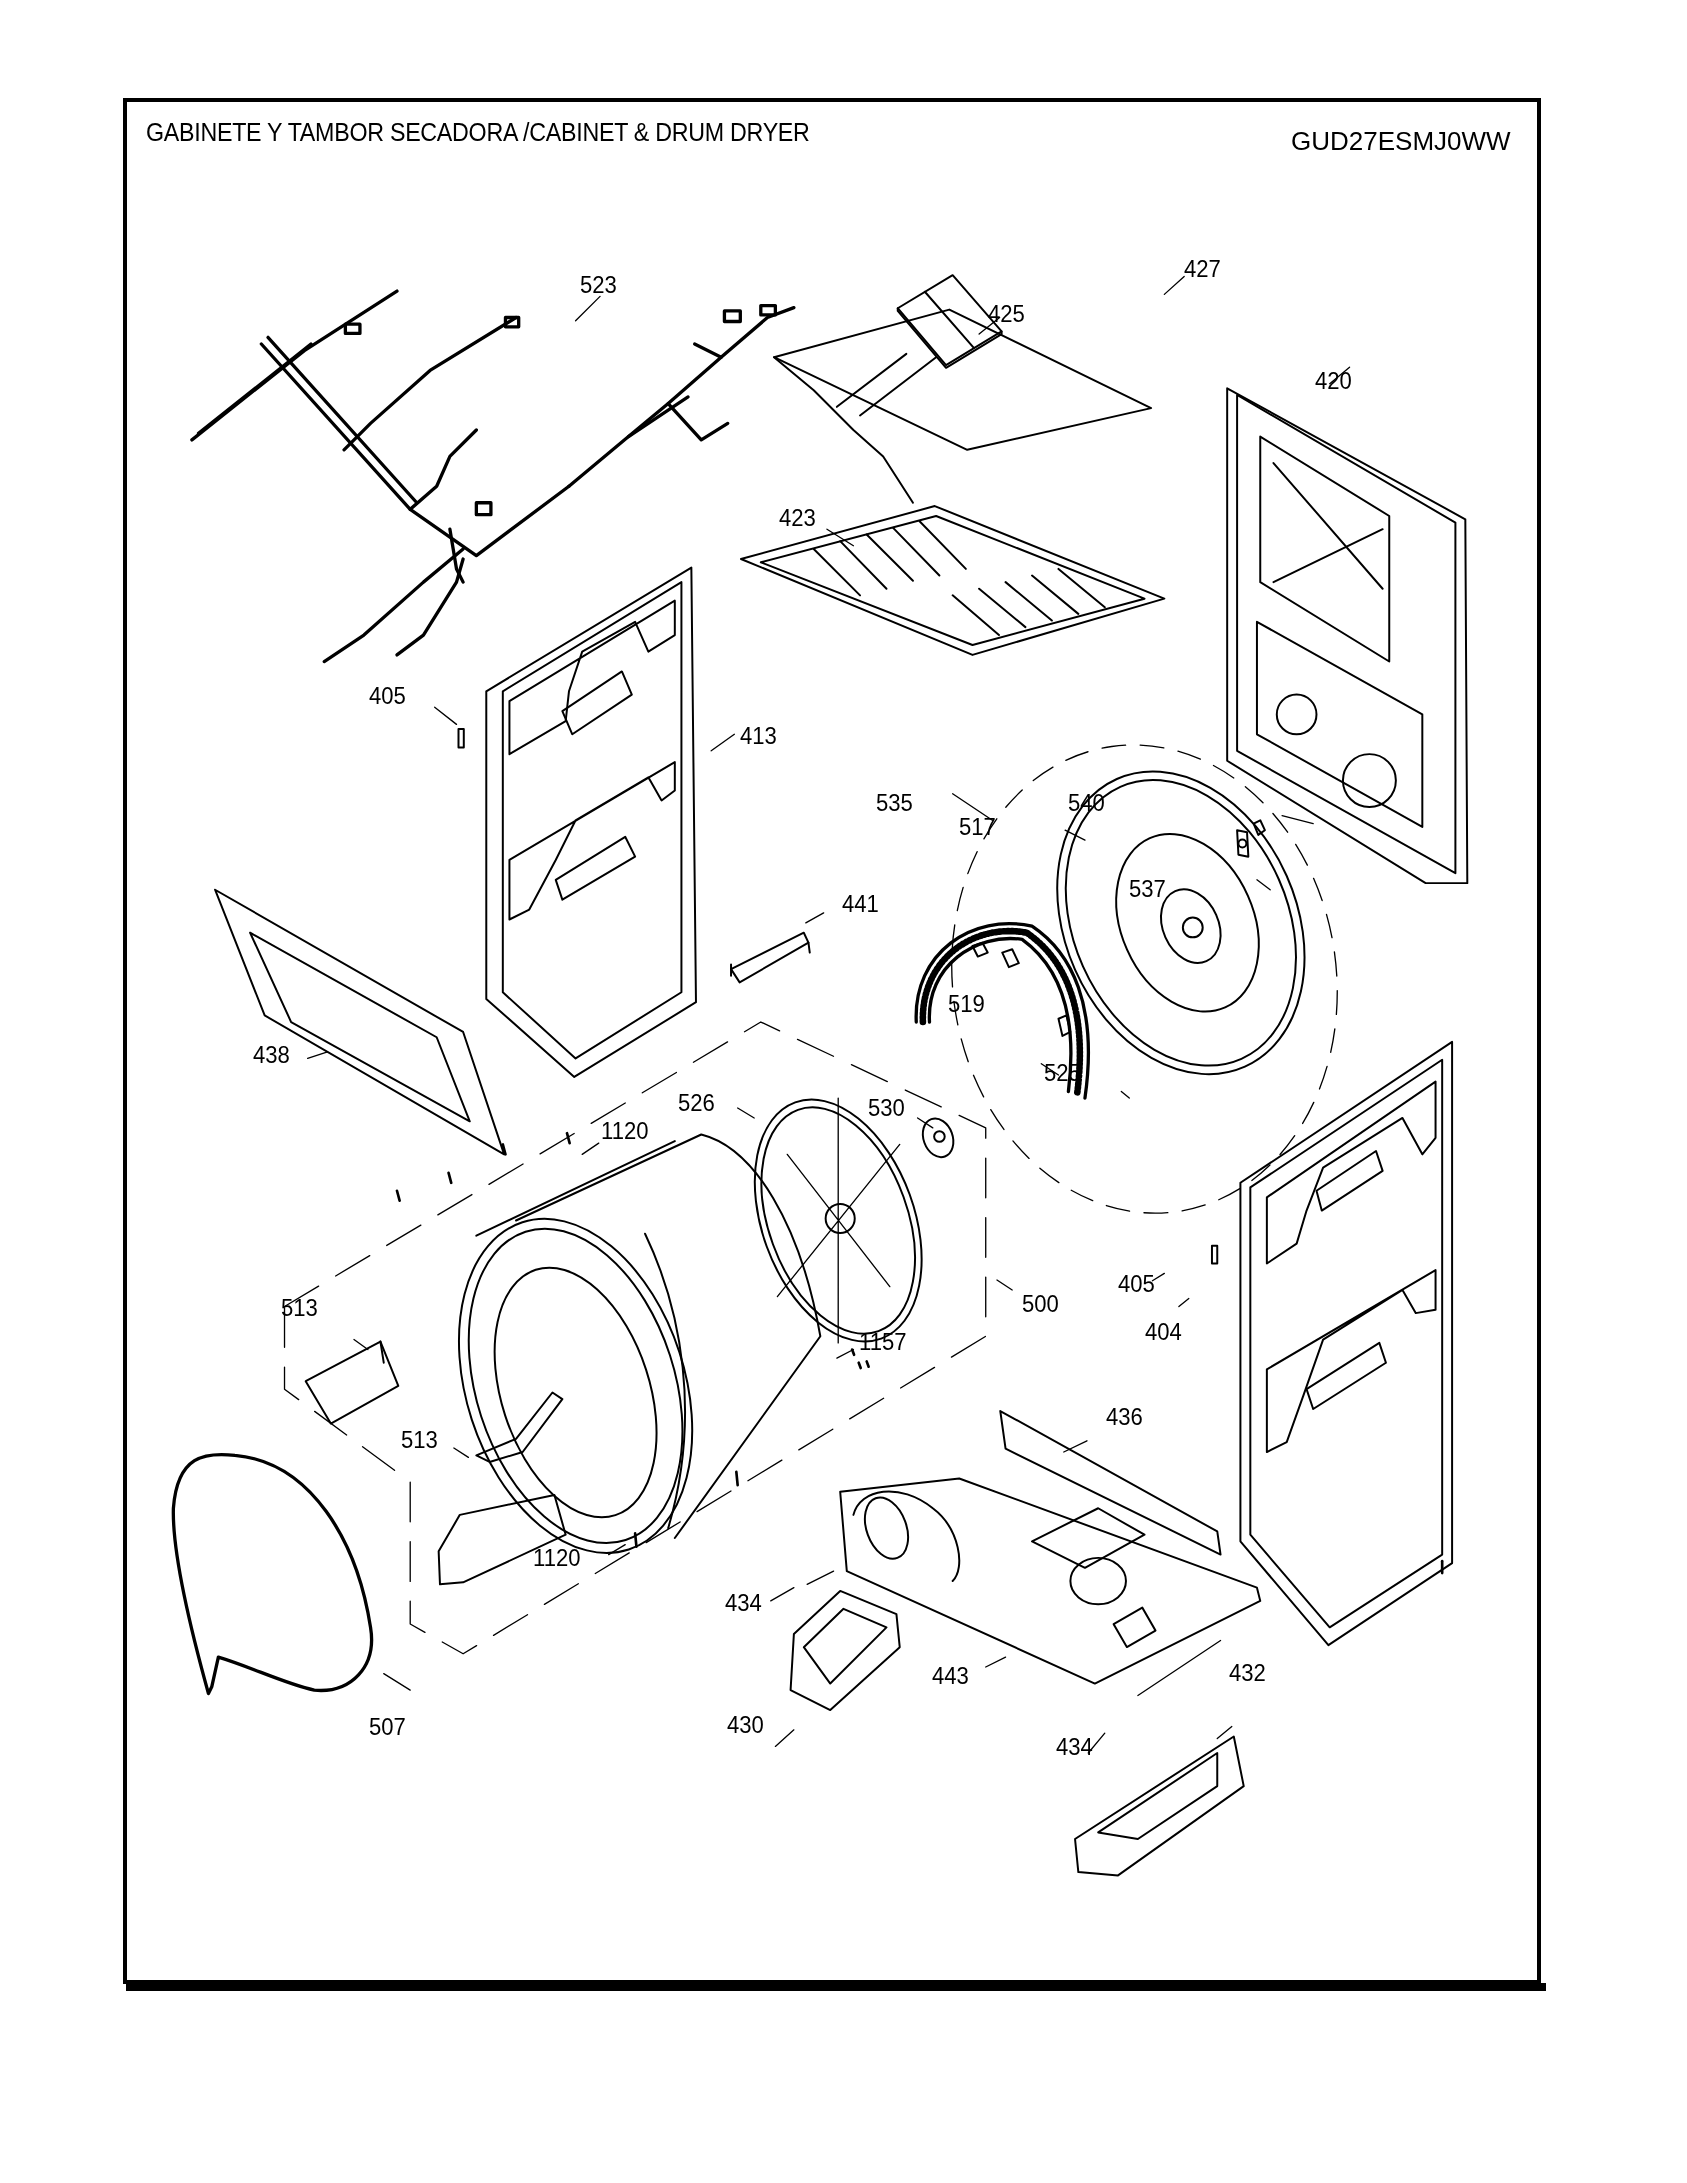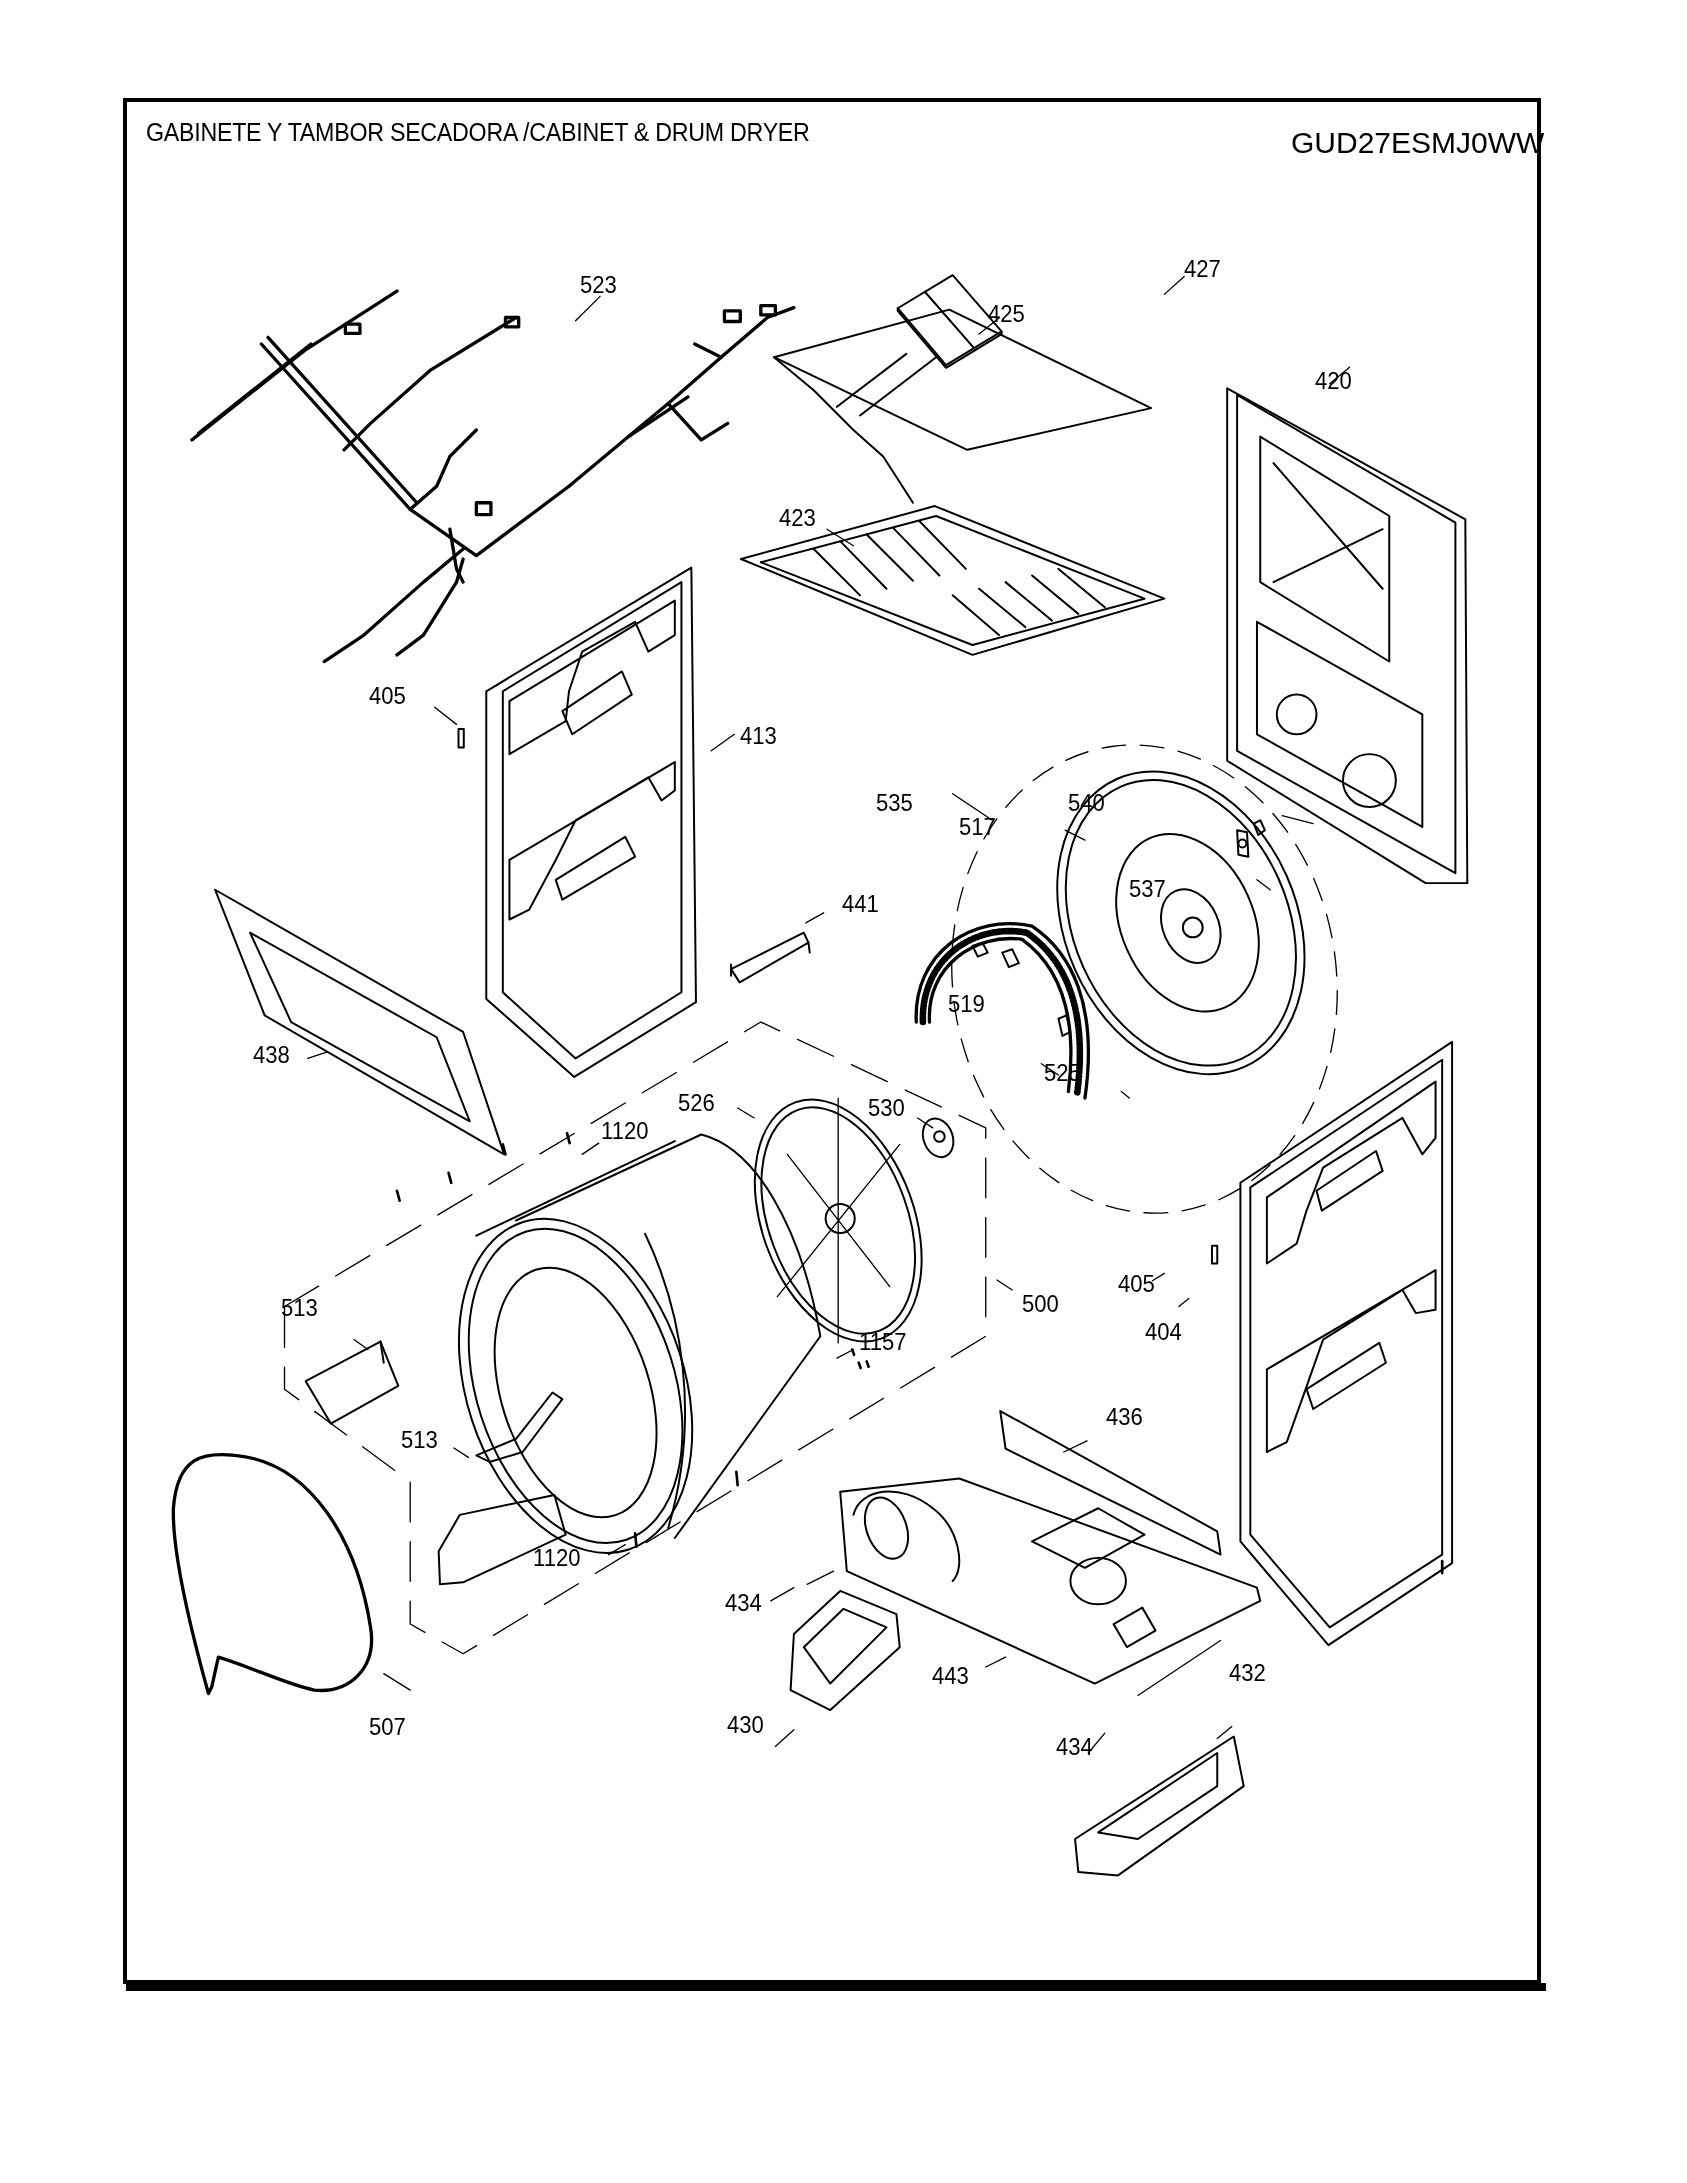--- a/index.html
+++ b/index.html
@@ -10,21 +10,21 @@
     }
     .frame-shadow {
       position: absolute; left: 126px; top: 1983px; width: 1420px; height: 8px; background: #000;
     }
     .title {
       position: absolute; left: 146px; top: 118px; font-size: 25px; font-weight: normal;
       color: #000; letter-spacing: -0.3px; transform: scaleX(0.93); transform-origin: left top;
       font-family: "Liberation Sans", sans-serif;
     }
     .model {
-      position: absolute; left: 1291px; top: 126px; font-size: 30px; color: #000;
+      position: absolute; left: 1291px; top: 126px; font-size: 26px; color: #000;
       font-family: "Liberation Sans", sans-serif;
     }
     svg.art { position: absolute; left: 0; top: 0; }
     .label {
       position: absolute; font-size: 24px; color: #000; line-height: 1;
       font-family: "Liberation Sans", sans-serif; transform: scaleX(0.92); transform-origin: left top;
       white-space: nowrap;
     }
   </style>
 </head>

